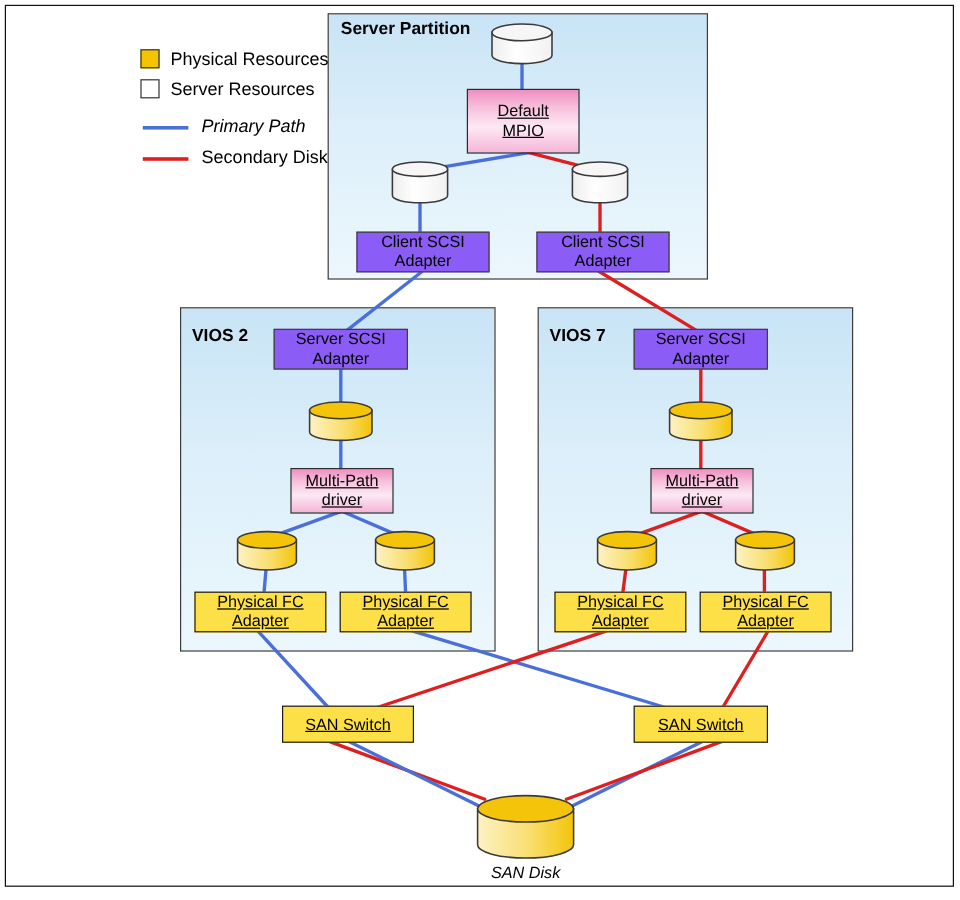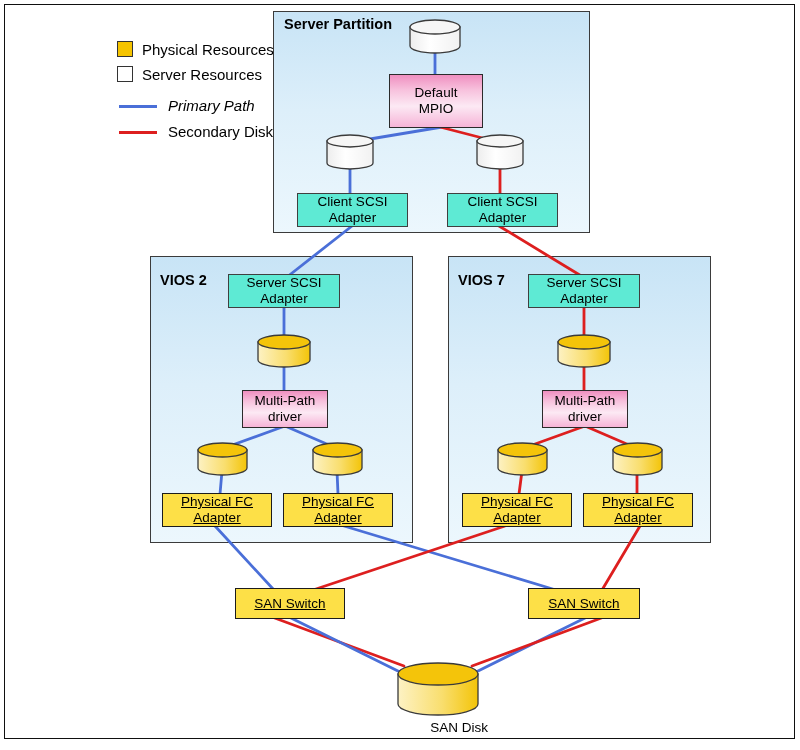--- a/index.html
+++ b/index.html
@@ -18,28 +18,29 @@
   }
   .region-title{
     position:absolute;z-index:3;font-weight:bold;font-size:14.5px;line-height:16px;
   }
   #wires{position:absolute;left:0;top:0;z-index:2;pointer-events:none;}
   .node{
     position:absolute;z-index:3;box-sizing:border-box;
     display:flex;align-items:center;justify-content:center;text-align:center;
     font-size:13.5px;line-height:16px;white-space:pre-line;
   }
-  .box-white{background:#5eead4;border:1.4px solid #3f3f3f;}
+  .box-white{background:#8b5cf6;border:1.4px solid #3f3f3f;}
   .box-gold{background:#fde047;border:1.4px solid #1c1c1c;text-decoration:underline;}
   .box-pink{
     background:linear-gradient(180deg,#ef8fc0 0%,#f7c0dc 28%,#fce9f4 60%,#f6b4d7 100%);
     border:1.4px solid #2b2b2b;
+    text-decoration:underline;
   }
   .plain-label{
-    position:absolute;z-index:3;font-size:13.5px;line-height:16px;text-align:right;
+    position:absolute;z-index:3;font-size:13.5px;line-height:16px;text-align:center;font-style:italic;
   }
   .swatch{position:absolute;z-index:3;width:16px;height:16px;box-sizing:border-box;border:1.4px solid #333;}
   .legend-line{position:absolute;z-index:3;width:38px;height:3px;}
   .legend-label{position:absolute;z-index:3;font-size:15px;line-height:15px;}
 </style>
 </head>
 <body>
 
 <div id="canvas">
 

